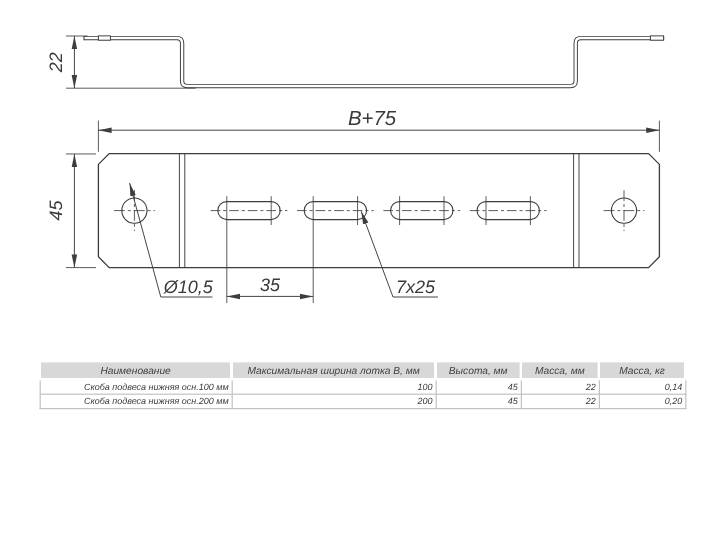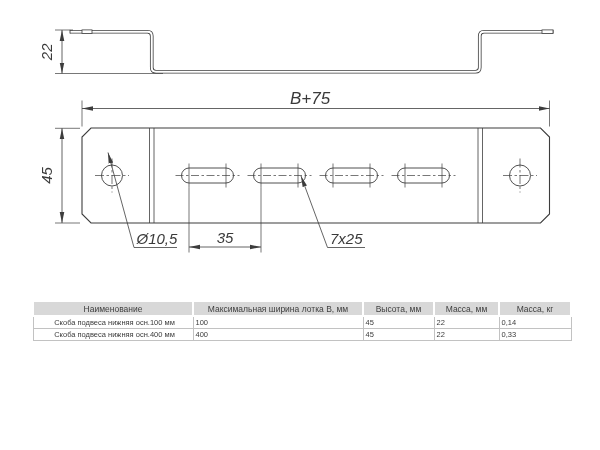--- a/index.html
+++ b/index.html
@@ -7,32 +7,32 @@
     width:600px; height:450px; background:#ffffff; position:relative;
     font-family:"Liberation Sans", sans-serif; overflow:hidden;
   }
   svg text {
     font-family:"Liberation Sans", sans-serif;
     font-style:italic;
     fill:#3a3a3a;
   }
   .drawing { position:absolute; left:0; top:0; }
   .table-wrap { position:absolute; left:32px; top:300px; width:538px; }
-  table { width:100%; border-collapse:collapse; table-layout:fixed; }
+  table { width:100%; border-collapse:collapse; table-layout:fixed;font-style:italic; }
   th {
     background:#d8d8d8; color:#3e3e3e; font-size:8.5px; font-weight:400;
     height:13px; padding:0 2px; border:2px solid #ffffff; white-space:nowrap;
     overflow:hidden;
   }
   td {
     font-size:7.5px; color:#3a3a3a; height:11px; padding:0 2px;
-    border:1px solid #c2c2c2; text-align:left; background:#ffffff;
+    border:1px solid #c2c2c2; text-align:right; background:#ffffff;
     white-space:nowrap; overflow:hidden;
   }
-  td.name { text-align:center; padding-left:5px; }
+  td.name { text-align:right; padding-left:5px; }
 </style>
 </head>
 <body>
 
 <svg class="drawing" width="600" height="296" viewBox="0 0 600 296">
   <defs>
     <marker id="arwE" markerWidth="12" markerHeight="6" refX="11" refY="3" orient="auto" markerUnits="userSpaceOnUse">
       <path d="M11,3 L0,0.7 L0,5.3 Z" fill="#3d3d3d"></path>
     </marker>
     <marker id="arwS" markerWidth="12" markerHeight="6" refX="11" refY="3" orient="auto-start-reverse" markerUnits="userSpaceOnUse">
@@ -132,21 +132,21 @@
     </thead>
     <tbody>
         <tr>
           <td class="name">Скоба подвеса нижняя осн.100 мм</td>
           <td>100</td>
           <td>45</td>
           <td>22</td>
           <td>0,14</td>
         </tr>
         <tr>
-          <td class="name">Скоба подвеса нижняя осн.400 мм</td>
-          <td>400</td>
+          <td class="name">Скоба подвеса нижняя осн.200 мм</td>
+          <td>200</td>
           <td>45</td>
           <td>22</td>
-          <td>0,33</td>
+          <td>0,20</td>
         </tr>
       </tbody>
   </table>
 </div>
 
 </body></html>

